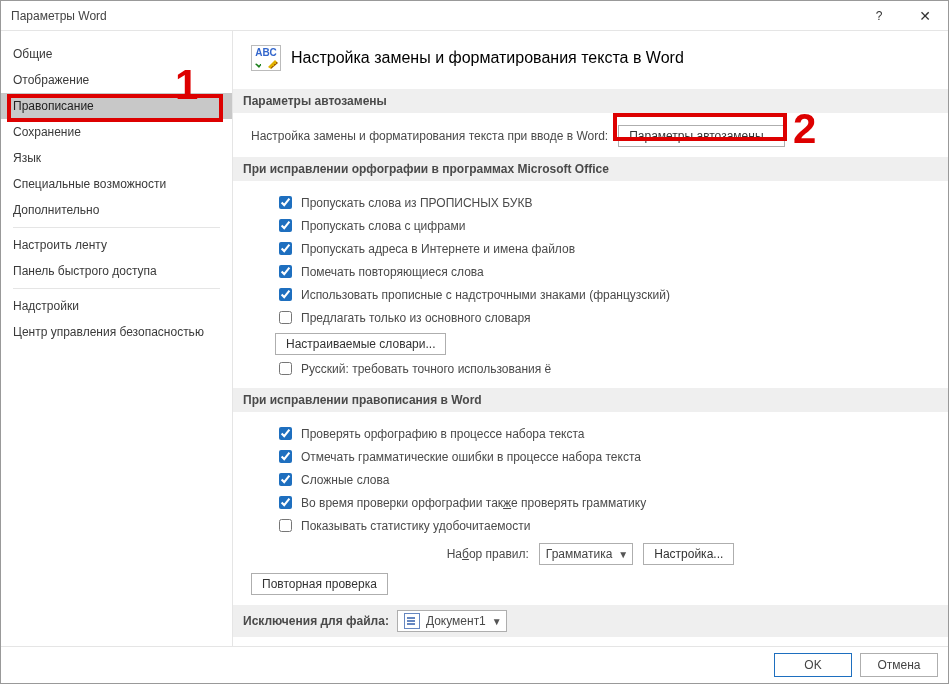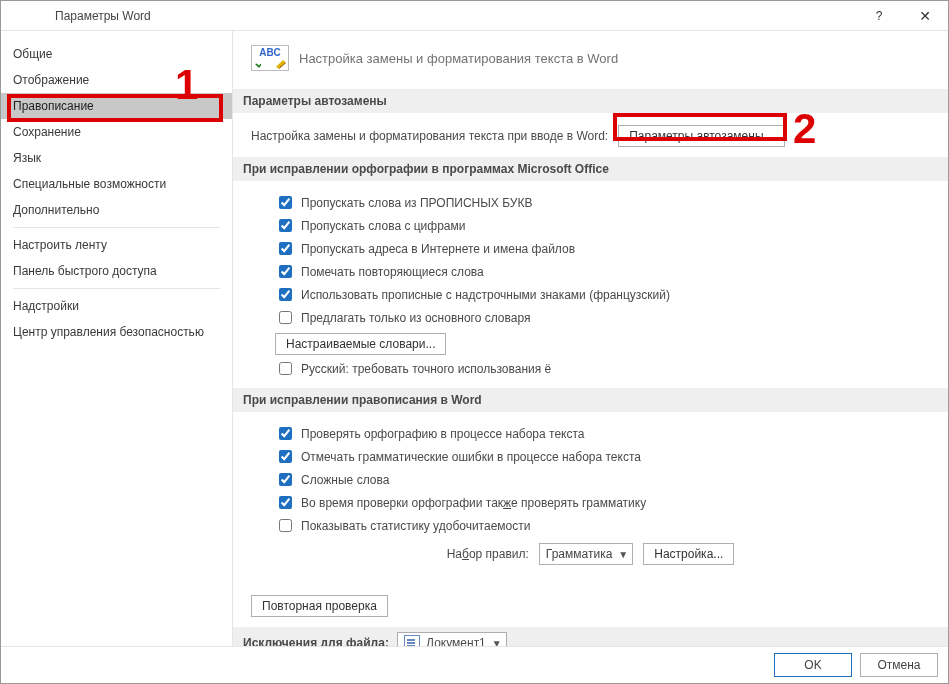--- a/index.html
+++ b/index.html
@@ -20,21 +20,21 @@
     background: #fff;
   }
   .titlebar {
     height: 30px;
     display: flex; align-items: center;
     padding-left: 10px;
     border-bottom: 1px solid #e5e5e5;
     color: #444;
     font-size: 12px;
   }
-  .titlebar .title { flex: 1; margin-left: 44px; }
+  .titlebar .title { flex: 1; }
   .titlebar .ctl {
     width: 46px; height: 30px;
     display: flex; align-items: center; justify-content: center;
     font-family: "Segoe UI Symbol", Arial;
     font-size: 12px; color: #333;
   }
   .titlebar .ctl.close-x { font-size: 14px; font-weight: 400; }
   .body {
     flex:1; display:flex; overflow:hidden;
     border-bottom:1px solid #e5e5e5;
@@ -75,42 +75,42 @@
   .content {
     flex:1; overflow-y: scroll; overflow-x: hidden;
     padding: 8px 18px 12px 18px;
     position: relative;
   }
   .header-row {
     display:flex; align-items:center; gap:10px;
     padding: 6px 0 10px 0;
   }
   .header-row .icn {
-    width: 38px; height: 26px;
+    width: 30px; height: 26px;
     border: 1px solid #bbb;
     position: relative;
     background: #fff;
     font-size: 10px; font-weight: 700; color:#3366cc;
     text-align:center; line-height:14px;
   }
   .header-row .icn::after {
     content:"";
     position:absolute; left:3px; bottom:2px;
     width:10px; height:8px;
     background: linear-gradient(45deg,#1b7f1b 50%, transparent 50%);
     clip-path: polygon(0 50%, 40% 100%, 100% 0, 85% 0, 40% 70%, 15% 45%);
   }
   .header-row .icnpen {
     position:absolute; right:2px; bottom:1px;
     width:10px; height:10px;
     background: linear-gradient(135deg,#e0b000 60%, #a06000 60%);
     transform: rotate(0deg);
     clip-path: polygon(0 80%, 70% 10%, 100% 40%, 30% 100%);
   }
-  .header-row .txt { color:#737373; font-size:13px; }
+  .header-row .txt { color:#000000; font-size:16px; }
   .group-head {
     background:#efefef;
     padding: 5px 10px;
     font-weight: 700;
     color:#4a4a4a;
     margin: 8px -18px 10px -18px;
   }
   .row { display:flex; align-items:center; gap:8px; padding: 2px 0 2px 24px; font-size:12px; color:#4a4a4a;}
   .row.no-indent{ padding-left:0; }
   .row label { display:flex; align-items:center; gap:6px; }
@@ -304,21 +304,21 @@
         </div>
 
       <div class="rule-row">
         <span class="label-inline">На<span class="underline-char">б</span>ор правил:</span>
         <div class="select">
           <span>Грамматика</span>
           <span class="chev">▼</span>
         </div>
         <button class="btn">Настройка...</button>
       </div>
-      <div class="row no-indent" style="padding-top:2px;margin-top:22px;">
+      <div class="row no-indent" style="padding-top:2px;">
           <button class="btn">Повторная проверка</button>
         </div>
 
       <div class="group-head" style="display:flex; align-items:center; gap:8px;">
         <span style="font-weight:700;">Исключения для файла:</span>
         <div class="select" style="font-weight:400;">
           <span class="doc-icn"></span>
           <span>Документ1</span>
           <span class="chev">▼</span>
         </div>

